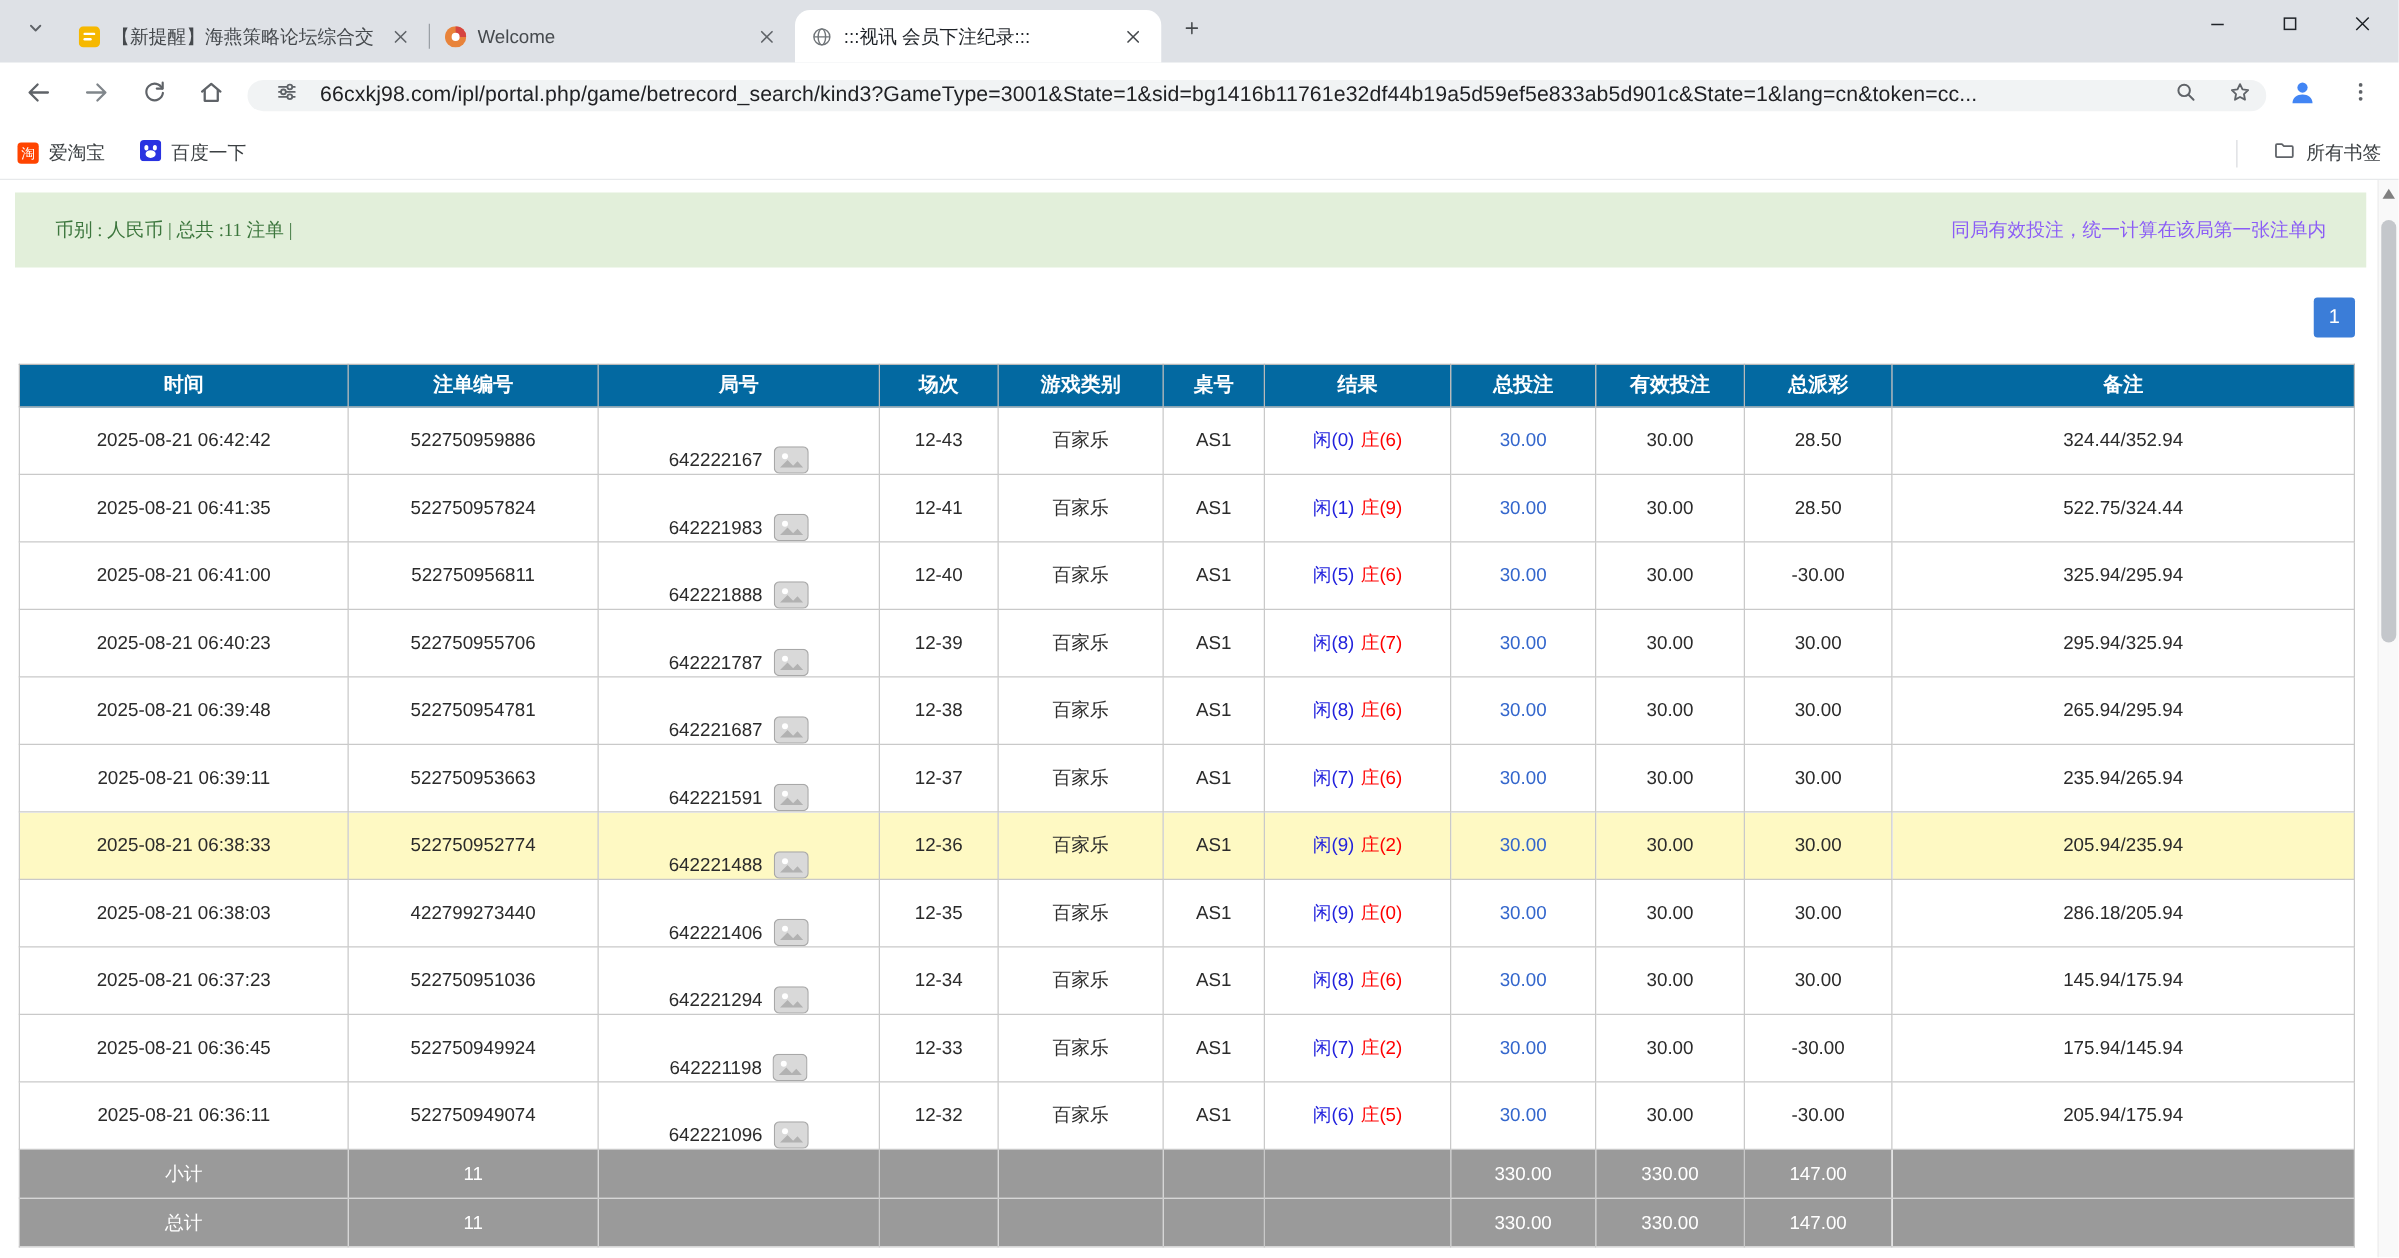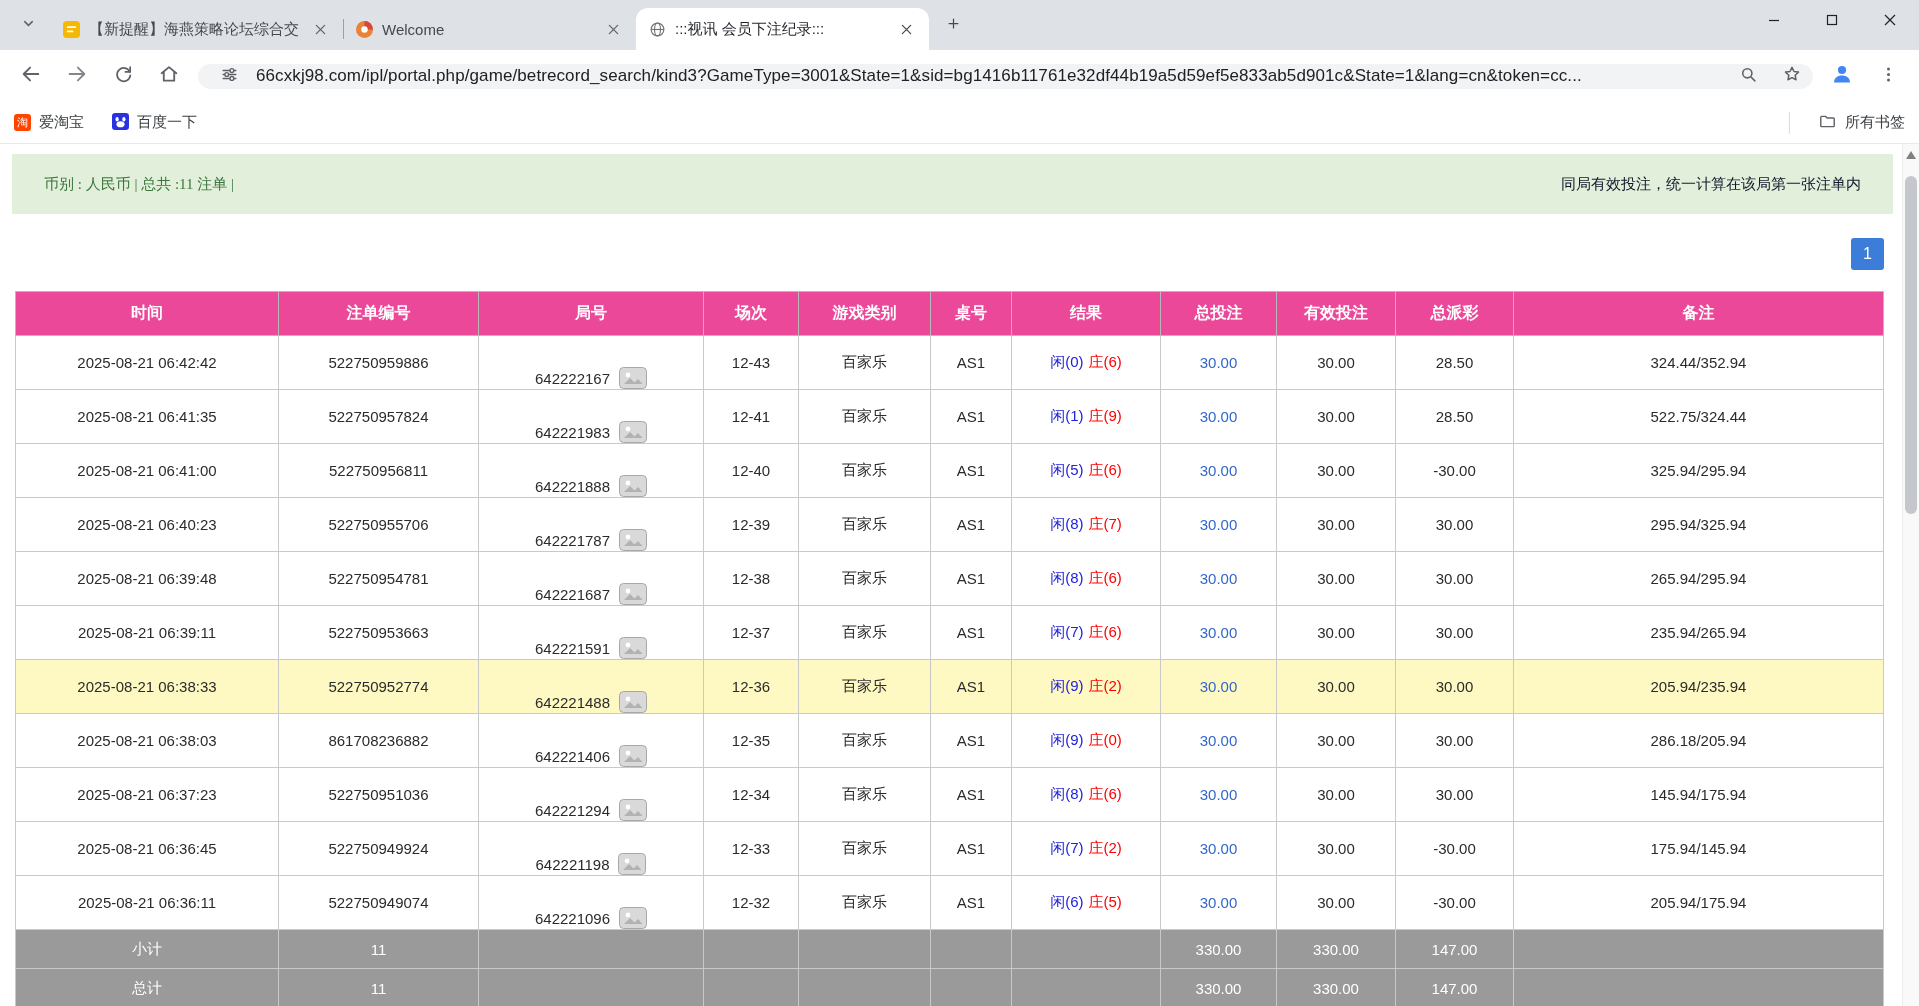--- a/index.html
+++ b/index.html
@@ -35,26 +35,26 @@
   .bookmark { display: flex; align-items: center; gap: 8px; font-size: 15px; color: #3c4043; }
   .bm-icon-taobao { width: 17px; height: 17px; background: #ff4400; color: #fff; border-radius: 3px; font-size: 11px; display: flex; align-items: center; justify-content: center; }
   .bm-spacer { flex: 1; }
   .bm-sep { width: 1px; height: 22px; background: #dadce0; }
   .bookmark-all { display: flex; align-items: center; gap: 8px; font-size: 15px; color: #3c4043; }
 
   
   .page { position: relative; height: 862px; background: #fff; }
   .info-bar { margin: 10px 26px 0 12px; height: 60px; background: #e2efda; display: flex; align-items: center; justify-content: space-between; padding: 0 32px; font-size: 15px; font-family: Liberation Serif, serif; }
   .info-left { color: #3c763d; }
-  .info-right { color: #0f172a; }
+  .info-right { color: #8b5cf6; }
   .pagination-top { position: absolute; top: 84px; right: 35px; }
   .page-btn { min-width: 33px; height: 32px; padding: 0 8px; background: #3b7dd8; color: #fff; display: flex; align-items: center; justify-content: center; font-size: 16px; border-radius: 3px; }
 
   table.bets { border-collapse: collapse; table-layout: fixed; width: 1868px; margin: 77px 0 0 15px; }
-  table.bets th { background: #ec4899; color: #fff; height: 44px; font-size: 16px; font-weight: bold; border: 1px solid #b9b9b9; text-align: center; }
+  table.bets th { background: #0369a1; color: #fff; height: 34px; font-size: 16px; font-weight: bold; border: 1px solid #b9b9b9; text-align: center; }
   table.bets td { height: 54px; text-align: center; font-size: 15px; color: #2b2b2b; border: 1px solid #c9c9c9; background: #fff; overflow: hidden; }
   table.bets tr.hl td { background: #fef9c3; }
   table.bets tfoot td { background: #9a9a9a; color: #fff; height: 39px; font-size: 15px; }
   .player { color: #2222dd; }
   .banker { color: #ff0000; margin-left: 5px; }
   .bet-link { color: #3366cc; cursor: pointer; }
   td.neg { color: #ff0000; }
   .round-wrap { display: inline-flex; align-items: center; gap: 9px; margin-top: 31px; }
   .replay-icon { display: inline-flex; width: 28px; height: 22px; flex: none; }
 
@@ -430,21 +430,21 @@
             <td>百家乐</td>
             <td>AS1</td>
             <td><span class="player">闲(9)</span><span class="banker">庄(2)</span></td>
             <td><span class="bet-link">30.00</span></td>
             <td>30.00</td>
             <td>30.00</td>
             <td>205.94/235.94</td>
           </tr>
           <tr>
             <td>2025-08-21 06:38:03</td>
-            <td>861708236882</td>
+            <td>422799273440</td>
             <td><span class="round-wrap">
                 <span>642221406</span>
                 <span class="replay-icon">
                   <svg width="28" height="22" viewBox="0 0 28 22">
                     <rect x="0.5" y="0.5" width="27" height="21" rx="4" fill="#d9d9d9" stroke="#a8a8a8"></rect>
                     <circle cx="9" cy="8" r="2.4" fill="#fff"></circle>
                     <path d="M5 17l6-6 4.5 4.5 3.5-3.5 4.5 5z" fill="#b2b2b2"></path>
                   </svg>
                 </span>
               </span></td>

